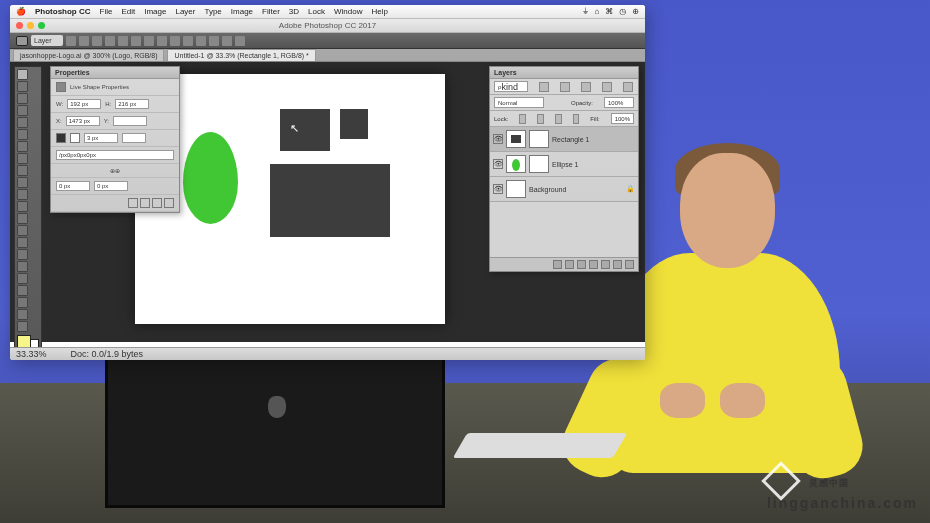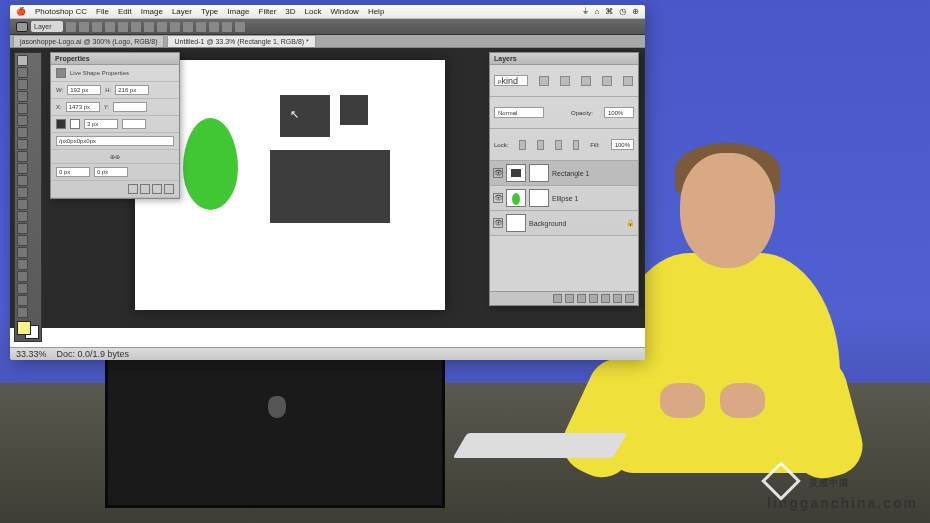--- a/index.html
+++ b/index.html
@@ -15,21 +15,21 @@
 .hand{position:absolute;width:45px;height:35px;background:#d9a884;border-radius:40%}
 .hand-l{bottom:55px;left:70px}
 .hand-r{bottom:55px;left:130px}
 .imac{position:absolute;left:105px;bottom:15px;width:340px;height:185px;background:#1a1a1a;border-radius:8px 8px 0 0;border:3px solid #0a0a0a}
 .imac-logo{position:absolute;top:70px;left:160px;width:18px;height:22px;background:#555;border-radius:40% 40% 45% 45%}
 .keyboard{position:absolute;left:460px;bottom:65px;width:160px;height:25px;background:#ddd;border-radius:3px;transform:skewX(-30deg)}
 
 .screen{position:absolute;top:5px;left:10px;width:635px;height:355px;background:#fff;border-radius:3px;overflow:hidden;box-shadow:2px 4px 18px rgba(0,0,0,.3)}
 .menubar{height:14px;background:linear-gradient(#fcfcfc,#e8e8e8);border-bottom:1px solid #bbb;display:flex;align-items:center;padding:0 6px;gap:9px}
 .menubar span{font-size:8px;color:#222}
-.menubar .app{font-weight:400}
+.menubar .app{font-weight:700}
 .menubar .right{margin-left:auto;display:flex;gap:6px;font-size:8px}
 .titlebar{height:14px;background:linear-gradient(#ebebeb,#d8d8d8);border-bottom:1px solid #b5b5b5;display:flex;align-items:center;padding:0 6px;position:relative}
 .traffic{display:flex;gap:4px}
 .dot{width:7px;height:7px;border-radius:50%}
 .red{background:#ff5f57}.yel{background:#febc2e}.grn{background:#28c840}
 .titlebar .ttl{position:absolute;left:50%;transform:translateX(-50%);font-size:8px;color:#555}
 .optbar{height:16px;background:linear-gradient(#6a6a6a,#535353);border-bottom:1px solid #333;display:flex;align-items:center;padding:0 6px;gap:3px}
 .optbar .sw{width:12px;height:10px;background:#999;border:1px solid #222;border-radius:2px}
 .optbar .sel{width:32px;height:11px;background:#d8d8d8;border-radius:2px;font-size:7px;display:flex;align-items:center;padding:0 3px}
 .optbar .ic{width:10px;height:10px;background:#888;border-radius:1px}
@@ -55,34 +55,34 @@
 
 .panel{position:absolute;background:linear-gradient(#d9d9d9,#cbcbcb);border:1px solid #888;box-shadow:2px 2px 6px rgba(0,0,0,.3)}
 .panel .hdr{height:12px;background:linear-gradient(#cfcfcf,#b8b8b8);border-bottom:1px solid #999;font-size:7px;padding:0 4px;display:flex;align-items:center;font-weight:600}
 .props{left:40px;top:4px;width:130px}
 .props .row{padding:3px 5px;display:flex;gap:4px;align-items:center;border-bottom:1px solid #bbb}
 .props .fld{width:34px;height:10px;background:#fff;border:1px solid #999;font-size:6px;padding:0 2px;display:flex;align-items:center}
 .props .lbl{font-size:6px;color:#444}
 .props .chip{width:10px;height:10px;border:1px solid #777}
 
 .layers{right:6px;top:4px;width:150px}
-.layers .ctrl{padding:10px 4px;display:flex;gap:11px;align-items:center;border-bottom:1px solid #aaa}
+.layers .ctrl{padding:2px 4px;display:flex;gap:11px;align-items:center;border-bottom:1px solid #aaa}
 .layers .dd{height:11px;background:#fff;border:1px solid #999;font-size:6px;padding:0 3px;display:flex;align-items:center}
 .layers .mini{width:10px;height:10px;background:#bbb;border:1px solid #888}
 .layer-row{height:25px;display:flex;align-items:center;border-bottom:1px solid #aaa;padding:0 3px;gap:3px}
 .layer-row.selrow{background:#bcbcbc}
 .eye{width:10px;height:10px;border:1px solid #777;font-size:7px;text-align:center}
 .thumb{width:20px;height:18px;background:#fff;border:1px solid #777;position:relative}
 .thumb-sm{width:20px;height:18px;border:1px solid #777}
 .lname{font-size:7px}
 .layers .foot{height:14px;background:#c5c5c5;border-top:1px solid #999;display:flex;align-items:center;justify-content:flex-end;gap:3px;padding:0 4px}
 .layers .foot .fi{width:9px;height:9px;background:#aaa;border:1px solid #777}
 .blank{height:55px;background:#d4d4d4}
 
-.statusbar{position:absolute;bottom:0;left:0;right:0;height:13px;background:linear-gradient(#ddd,#c8c8c8);border-top:1px solid #999;display:flex;align-items:center;padding:0 6px;gap:10px;font-size:7px;color:#444}
+.statusbar{position:absolute;bottom:0;left:0;right:0;height:13px;background:linear-gradient(#ddd,#c8c8c8);border-top:1px solid #999;display:flex;align-items:center;padding:0 6px;gap:24px;font-size:7px;color:#444}
 
 .watermark{position:absolute;right:12px;bottom:12px;color:rgba(255,255,255,.85);font-size:18px;font-weight:600;letter-spacing:1px}
 .watermark .sm{font-size:14px;display:block;letter-spacing:2px}
 .wm-logo{display:inline-block;width:28px;height:28px;border:3px solid rgba(255,255,255,.85);transform:rotate(45deg);margin-right:8px;vertical-align:middle}
 </style>
 </head>
 <body>
 
 <div class="photo-bg"></div>
 <div class="desk"></div>
@@ -118,20 +118,28 @@
     <span>Help</span>
     <div class="right">
       <span>⏚</span>
       <span>⌂</span>
       <span>⌘</span>
       <span>◷</span>
       <span>⊕</span>
     </div>
   </div>
 
+  <div class="titlebar">
+    <div class="traffic">
+      <div class="dot red"></div>
+      <div class="dot yel"></div>
+      <div class="dot grn"></div>
+    </div>
+    <div class="ttl">Adobe Photoshop CC 2017</div>
+  </div>
 
   <div class="optbar">
     <div class="sw"></div>
     <div class="sel">Layer</div>
     <div class="ic"></div>
     <div class="ic"></div>
     <div class="ic"></div>
     <div class="ic"></div>
     <div class="ic"></div>
     <div class="ic"></div>

